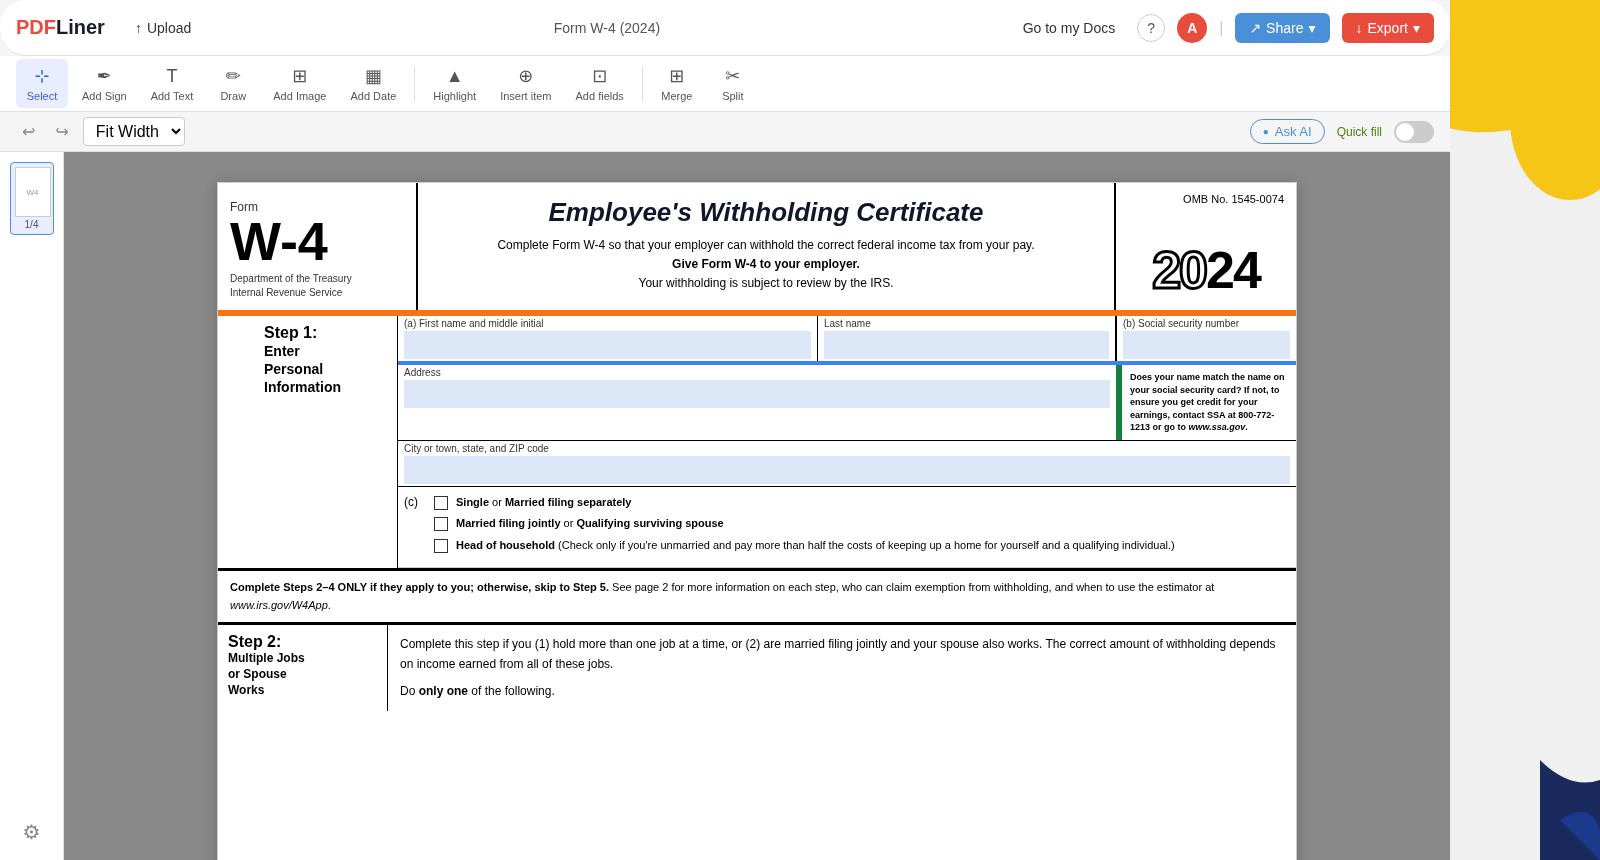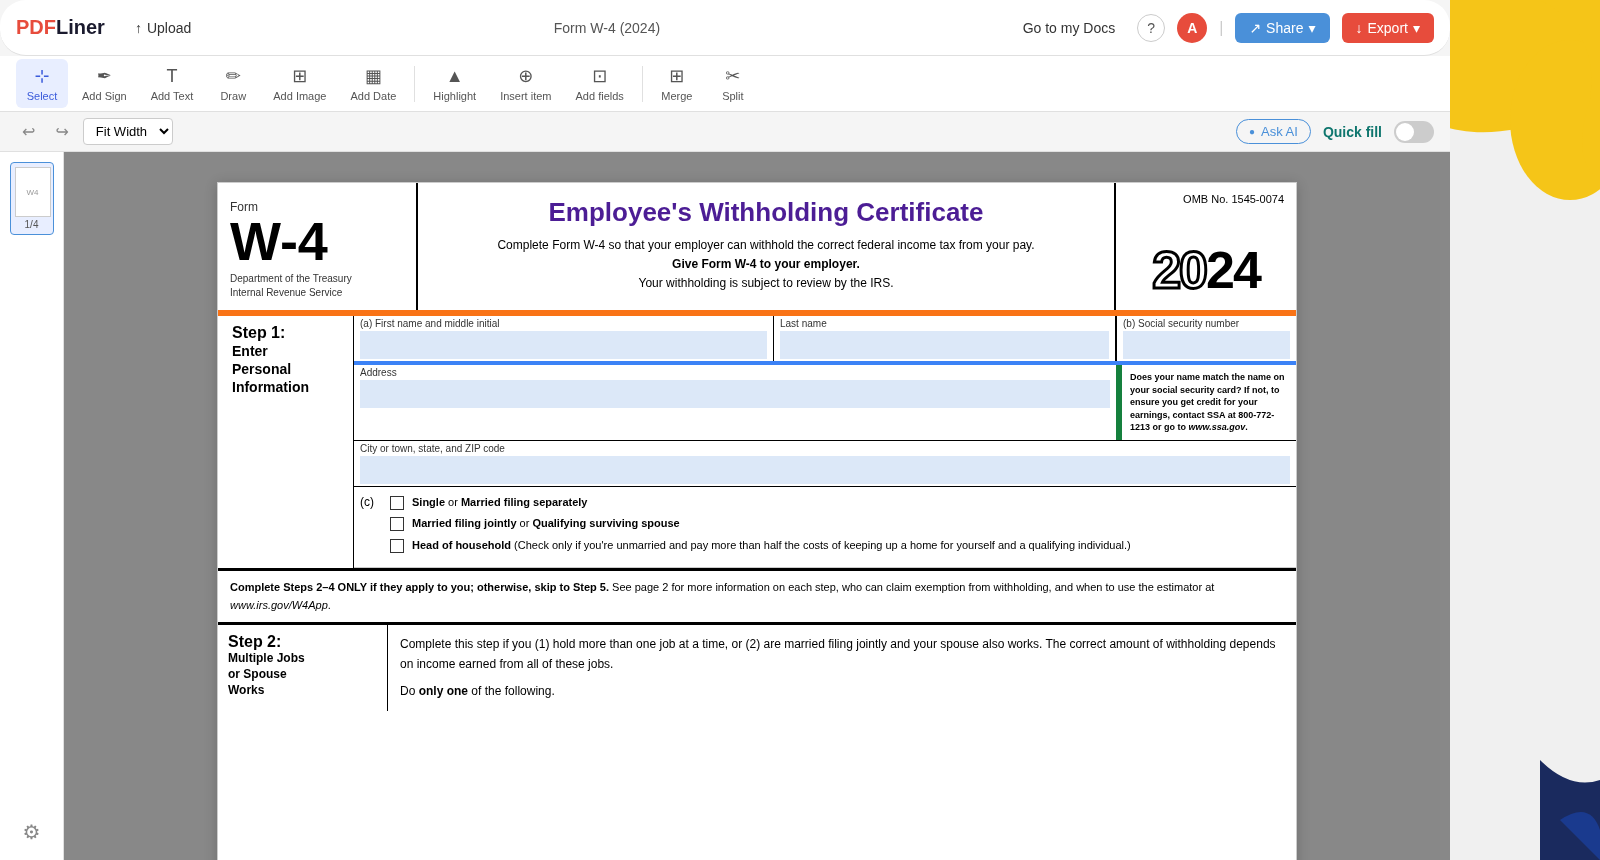--- a/index.html
+++ b/index.html
@@ -189,40 +189,40 @@
       font-size: 16px;
       color: #888;
       padding: 4px 6px;
       border-radius: 4px;
     }
     .fit-width-select {
       background: white;
       border: 1px solid #ccc;
       border-radius: 4px;
       padding: 4px 8px;
-      font-size: 13px;
+      font-size: 16px;
       cursor: pointer;
     }
     .toolbar2-right {
       display: flex; align-items: center; gap: 12px;
     }
     .ask-ai-btn {
       display: flex; align-items: center; gap: 6px;
       background: none;
       border: 1px solid #4a90d9;
       border-radius: 20px;
       padding: 4px 12px;
       cursor: pointer;
       font-size: 13px;
       color: #4a90d9;
     }
     .quick-fill-label {
-      font-size: 14px;
-      color: #0f766e;
-      font-weight: 700;
+      font-size: 12px;
+      color: #4d7c0f;
+      font-weight: 400;
     }
     .toggle-switch {
       width: 40px; height: 22px;
       background: #ccc;
       border-radius: 11px;
       position: relative;
       cursor: pointer;
       border: none;
     }
     .toggle-switch::after {
@@ -336,22 +336,23 @@
     }
     .form-header-center {
       flex: 1;
       padding: 14px 20px;
       text-align: center;
       border-right: 2px solid #000;
     }
     .cert-title {
       font-size: 26px;
       font-weight: 900;
-      color: #4c1d95;
+      color: #0f172a;
       margin-bottom: 8px;
+      font-style: italic;
     }
     .cert-subtitle {
       font-size: 12px;
       color: #000;
       line-height: 1.6;
     }
     .form-header-right {
       width: 180px;
       padding: 10px 12px;
       display: flex;
@@ -373,24 +374,25 @@
       margin-top: 35px;
     }
 
     
     .step-row {
       display: flex;
       border-bottom: 1px solid #000;
     }
     .step-label {
       width: 136px;
-      padding: 8px 14px;
+      padding: 8px 2px;
       border-right: 1px solid #000;
       font-weight: bold;
       font-size: 12px;
+      margin-left: 44px;
     }
     .step-label .step-num {
       font-size: 16px;
       font-weight: 900;
     }
     .step-content {
       flex: 1;
     }
 
     

